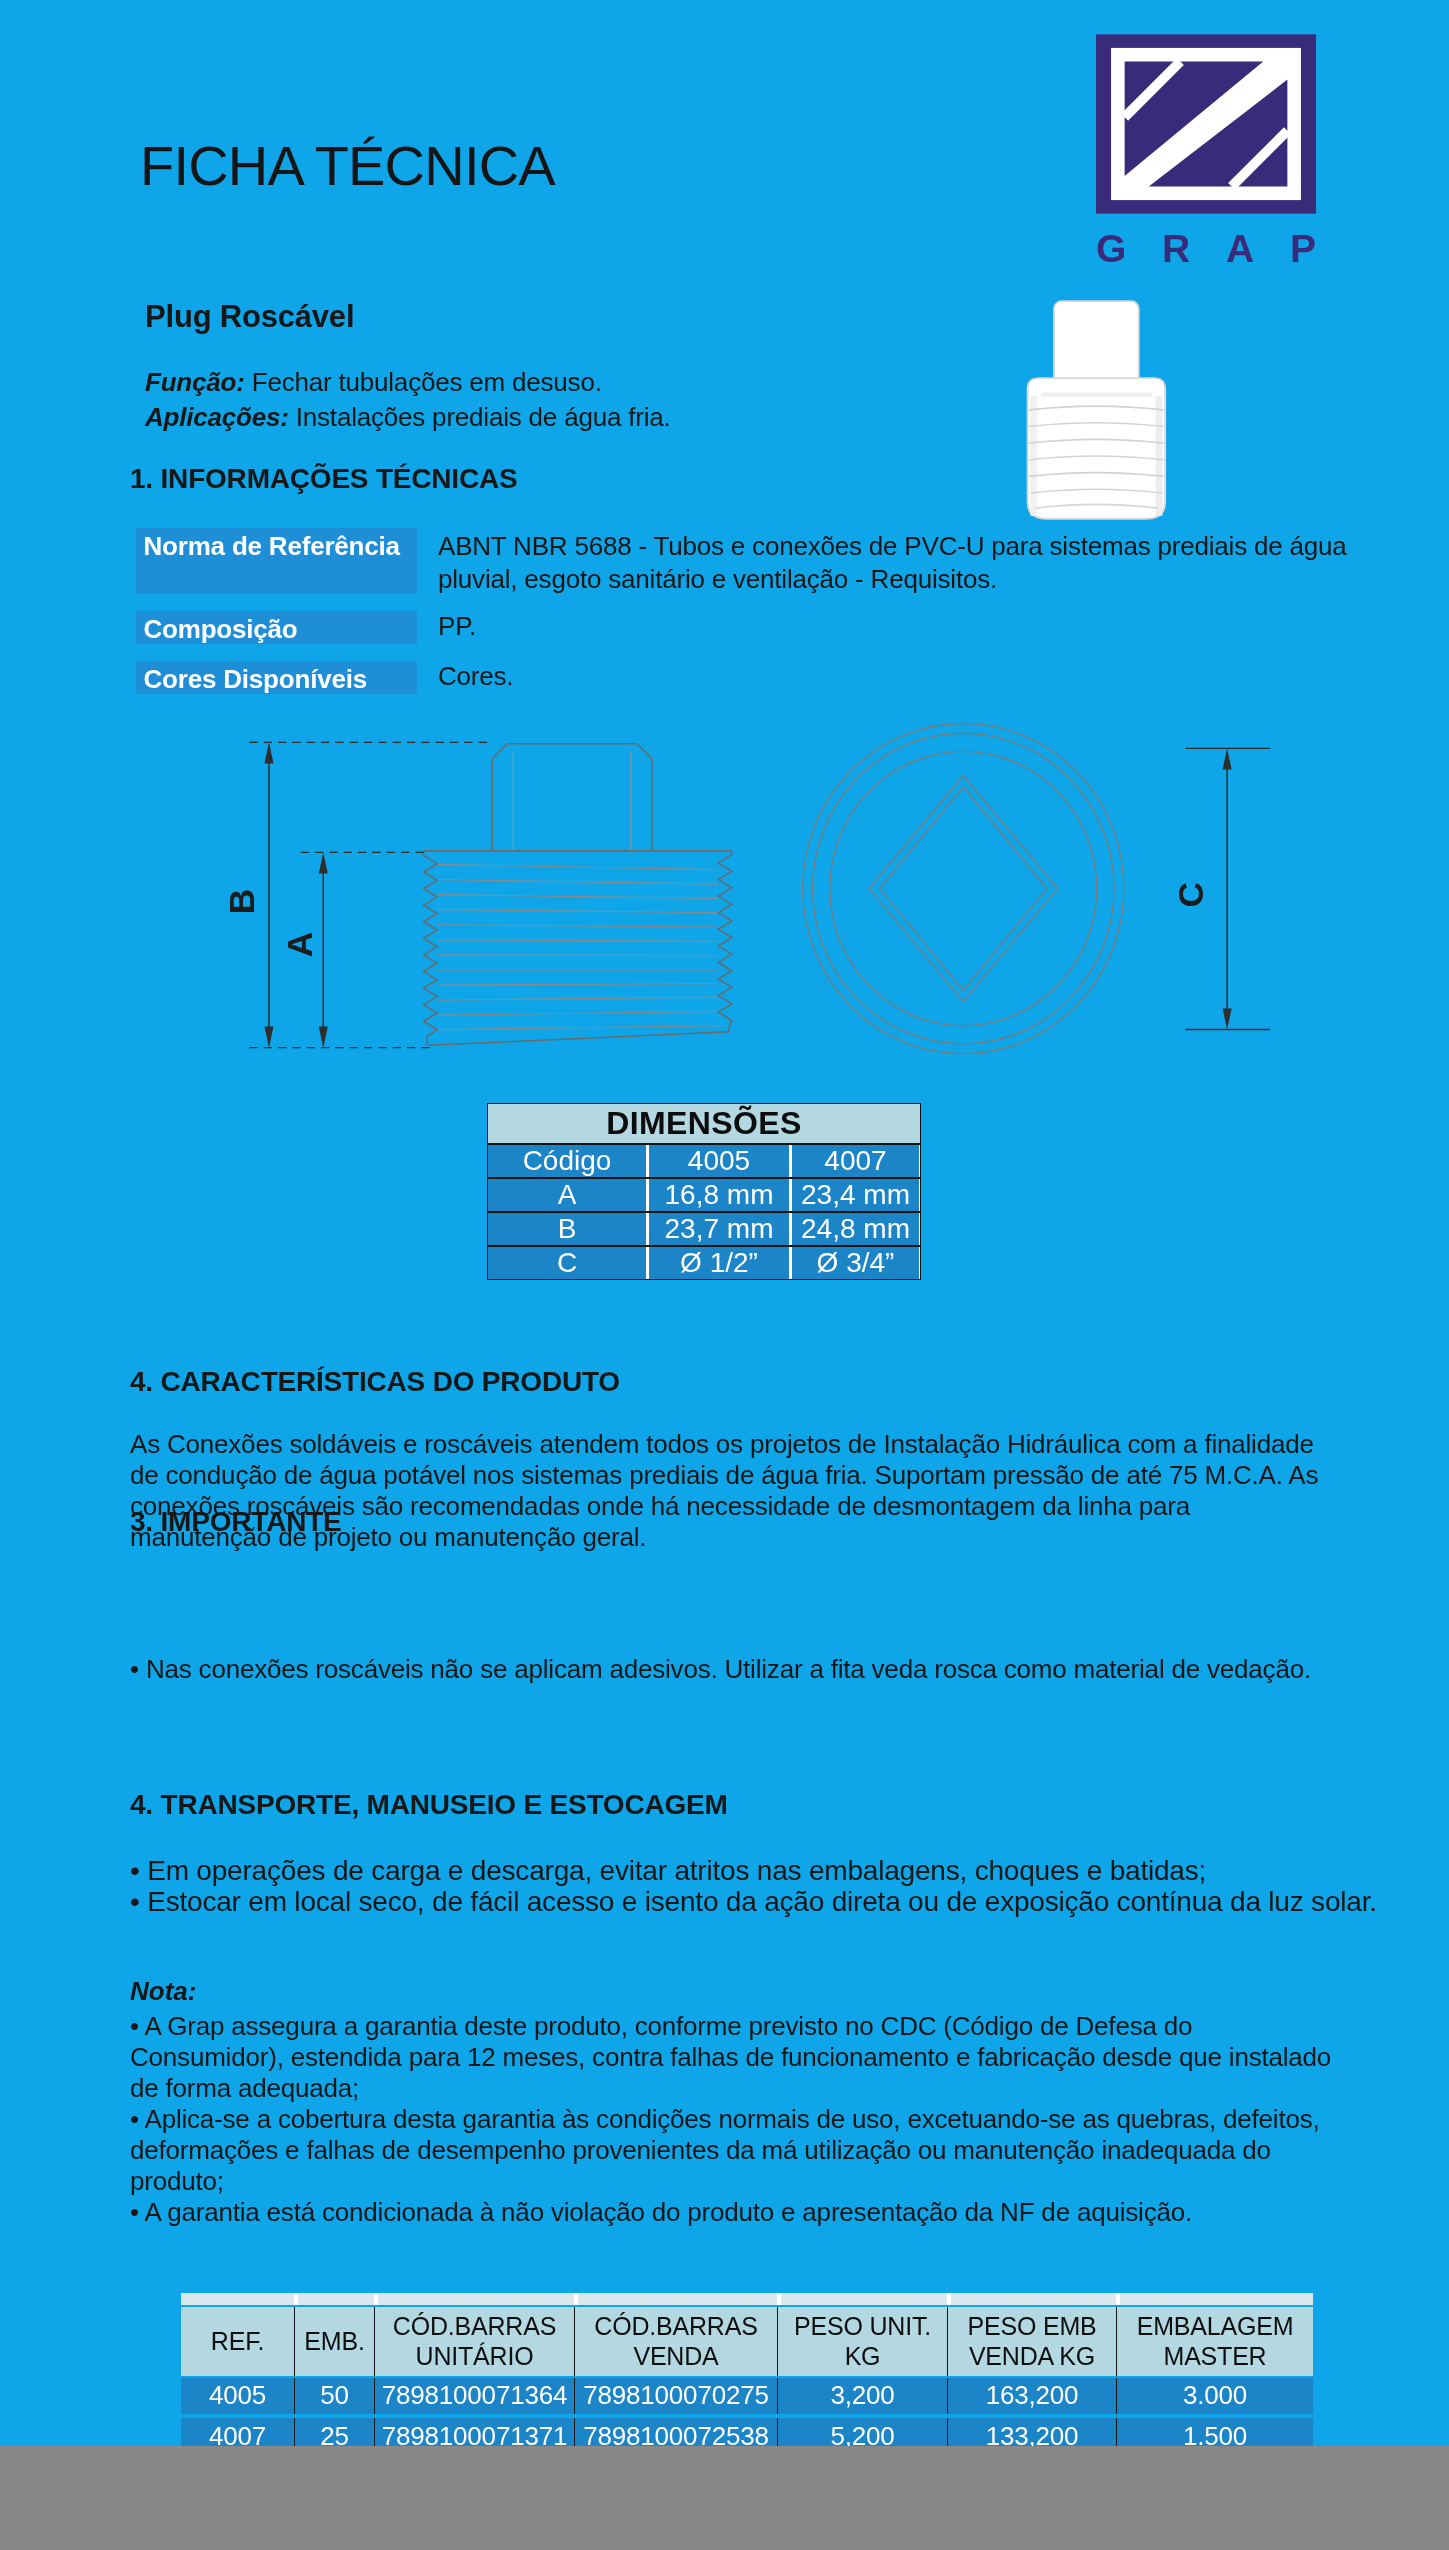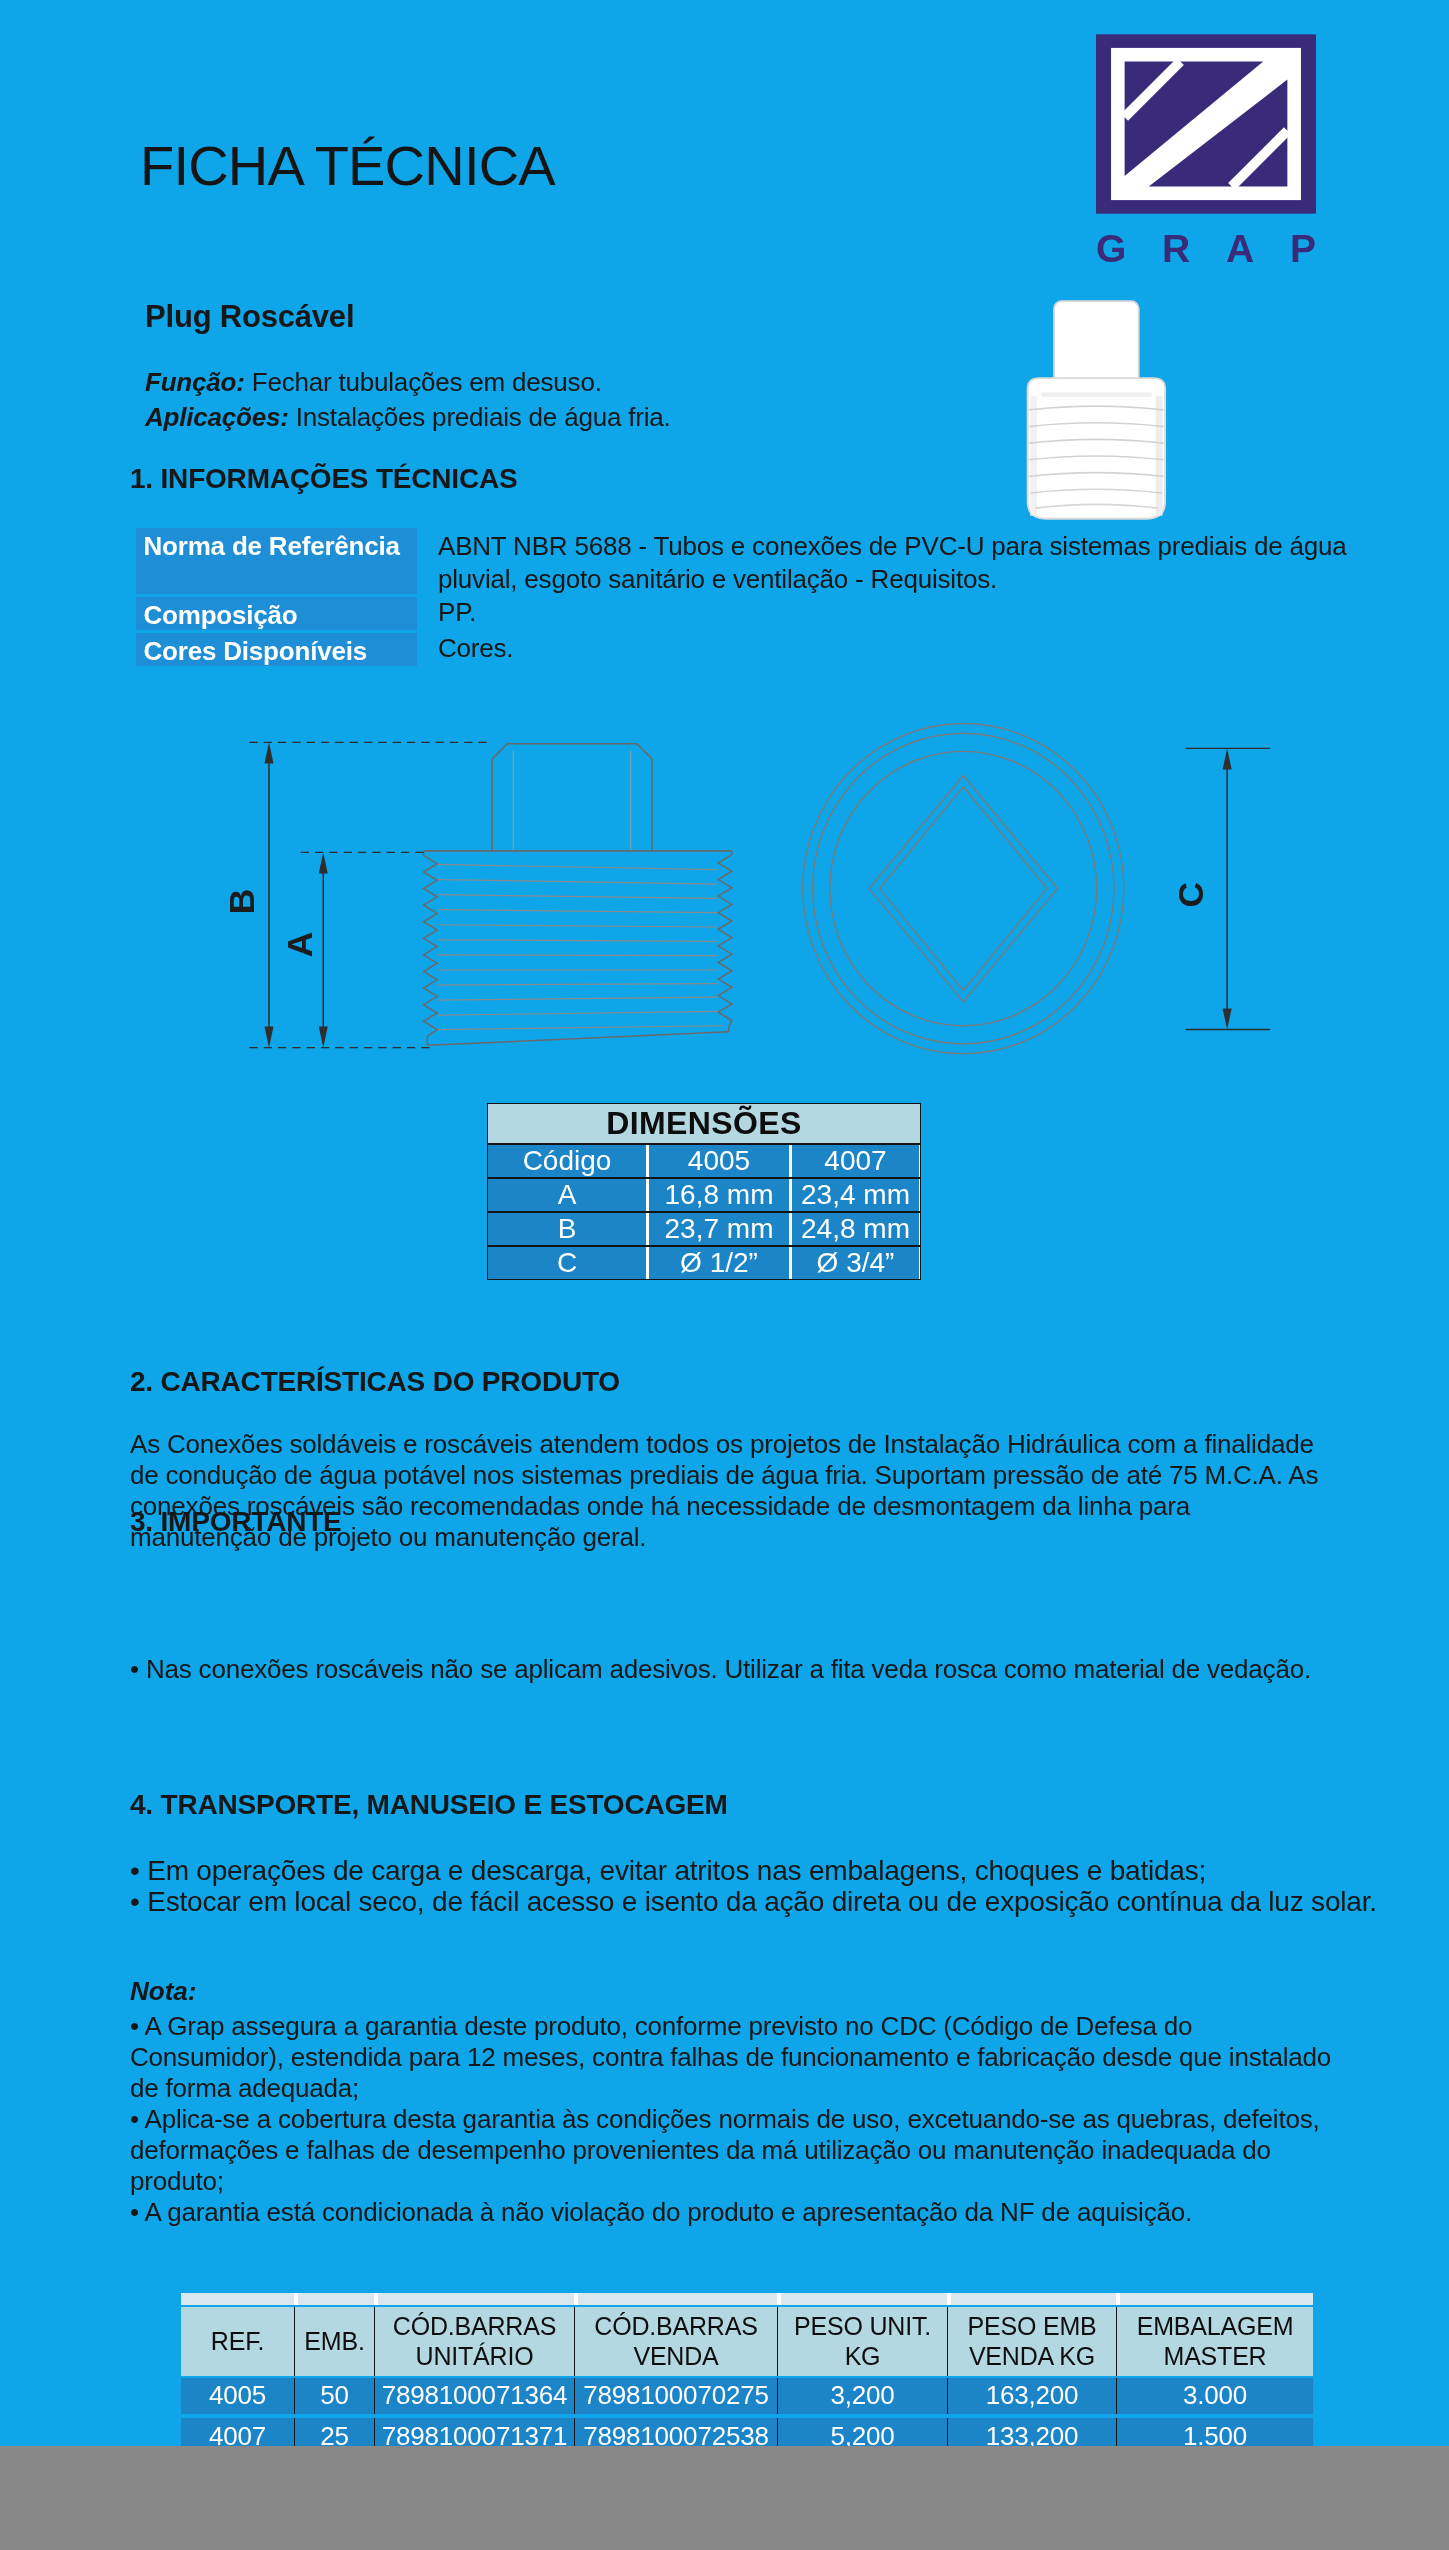--- a/index.html
+++ b/index.html
@@ -11,21 +11,21 @@
   #logo{left:1096px;top:34px;width:220px;}
   #grap-word{display:flex;justify-content:space-between;width:220px;margin-top:12px;
              font-weight:800;font-size:39px;color:#3a2b7a;line-height:1;}
   
   #product-name{left:145px;top:299px;font-size:31px;font-weight:700;letter-spacing:-0.2px;}
   #func-block{left:145px;top:365px;font-size:26px;line-height:35px;letter-spacing:-0.2px;}
   .lbl-bi{font-weight:700;font-style:italic;}
   .sec-title{font-size:28px;font-weight:700;letter-spacing:-0.2px;}
   #s1-title{left:130px;top:463px;}
   
-  #info-table{left:136px;top:528px;width:1223px;display:grid;grid-template-columns:281px 1fr;row-gap:3px;}
+  #info-table{left:136px;top:528px;width:1223px;display:grid;grid-template-columns:281px 1fr;row-gap:17px;}
   .spec-label{background:#1e8fd6;color:#fff;font-weight:700;font-size:26px;padding:3px 6px 0 7.5px;letter-spacing:-0.2px;}
   .spec-value{font-size:26px;line-height:33px;padding:1.5px 0 0 21px;letter-spacing:-0.2px;}
   .r1{height:63px;} .r2{height:30px;display:flex;align-items:center;} .r2v{height:30px;display:flex;align-items:center;padding-left:21px;font-size:26px;letter-spacing:-0.2px;}
   
   #dims{left:487px;top:1103px;width:434px;border:1.5px solid #141414;background:#fff;box-sizing:border-box;}
   #dims-header{height:39px;background:#b3d8e2;display:flex;align-items:center;justify-content:center;
                font-size:32px;font-weight:700;color:#0d0d0d;letter-spacing:0.4px;}
   .dims-row{display:grid;grid-template-columns:158px 143px 130px;border-top:2.3px solid #141414;height:32px;}
   .dims-row>div{background:#1b85c8;color:#fff;font-size:28px;display:flex;align-items:center;justify-content:center;box-sizing:border-box;}
   .dims-row>div+div{border-left:3px solid #ffffff;}
@@ -189,21 +189,21 @@
       <div>23,7 mm</div>
       <div>24,8 mm</div>
     </div>
     <div class="dims-row">
       <div>C</div>
       <div>Ø 1/2”</div>
       <div>Ø 3/4”</div>
     </div>
   </div>
 
-  <div id="s2-title" class="abs sec-title">2. CARACTERÍSTICAS DO PRODUTO</div>
+  <div id="s2-title" class="abs sec-title">4. CARACTERÍSTICAS DO PRODUTO</div>
   <div id="s2-body" class="abs">As Conexões soldáveis e roscáveis atendem todos os projetos de Instalação Hidráulica com a finalidade de condução de água potável nos sistemas prediais de água fria. Suportam pressão de até 75 M.C.A. As conexões roscáveis são recomendadas onde há necessidade de desmontagem da linha para manutenção de projeto ou manutenção geral.</div>
 
   <div id="s3-title" class="abs sec-title">3. IMPORTANTE</div>
   <div id="s3-b" class="abs">• Nas conexões roscáveis não se aplicam adesivos. Utilizar a fita veda rosca como material de vedação.</div>
 
   <div id="s4-title" class="abs sec-title">4. TRANSPORTE, MANUSEIO E ESTOCAGEM</div>
   <div id="s4-b" class="abs">
     <div>• Em operações de carga e descarga, evitar atritos nas embalagens, choques e batidas;</div>
     <div>• Estocar em local seco, de fácil acesso e isento da ação direta ou de exposição contínua da luz solar.</div>
   </div>

